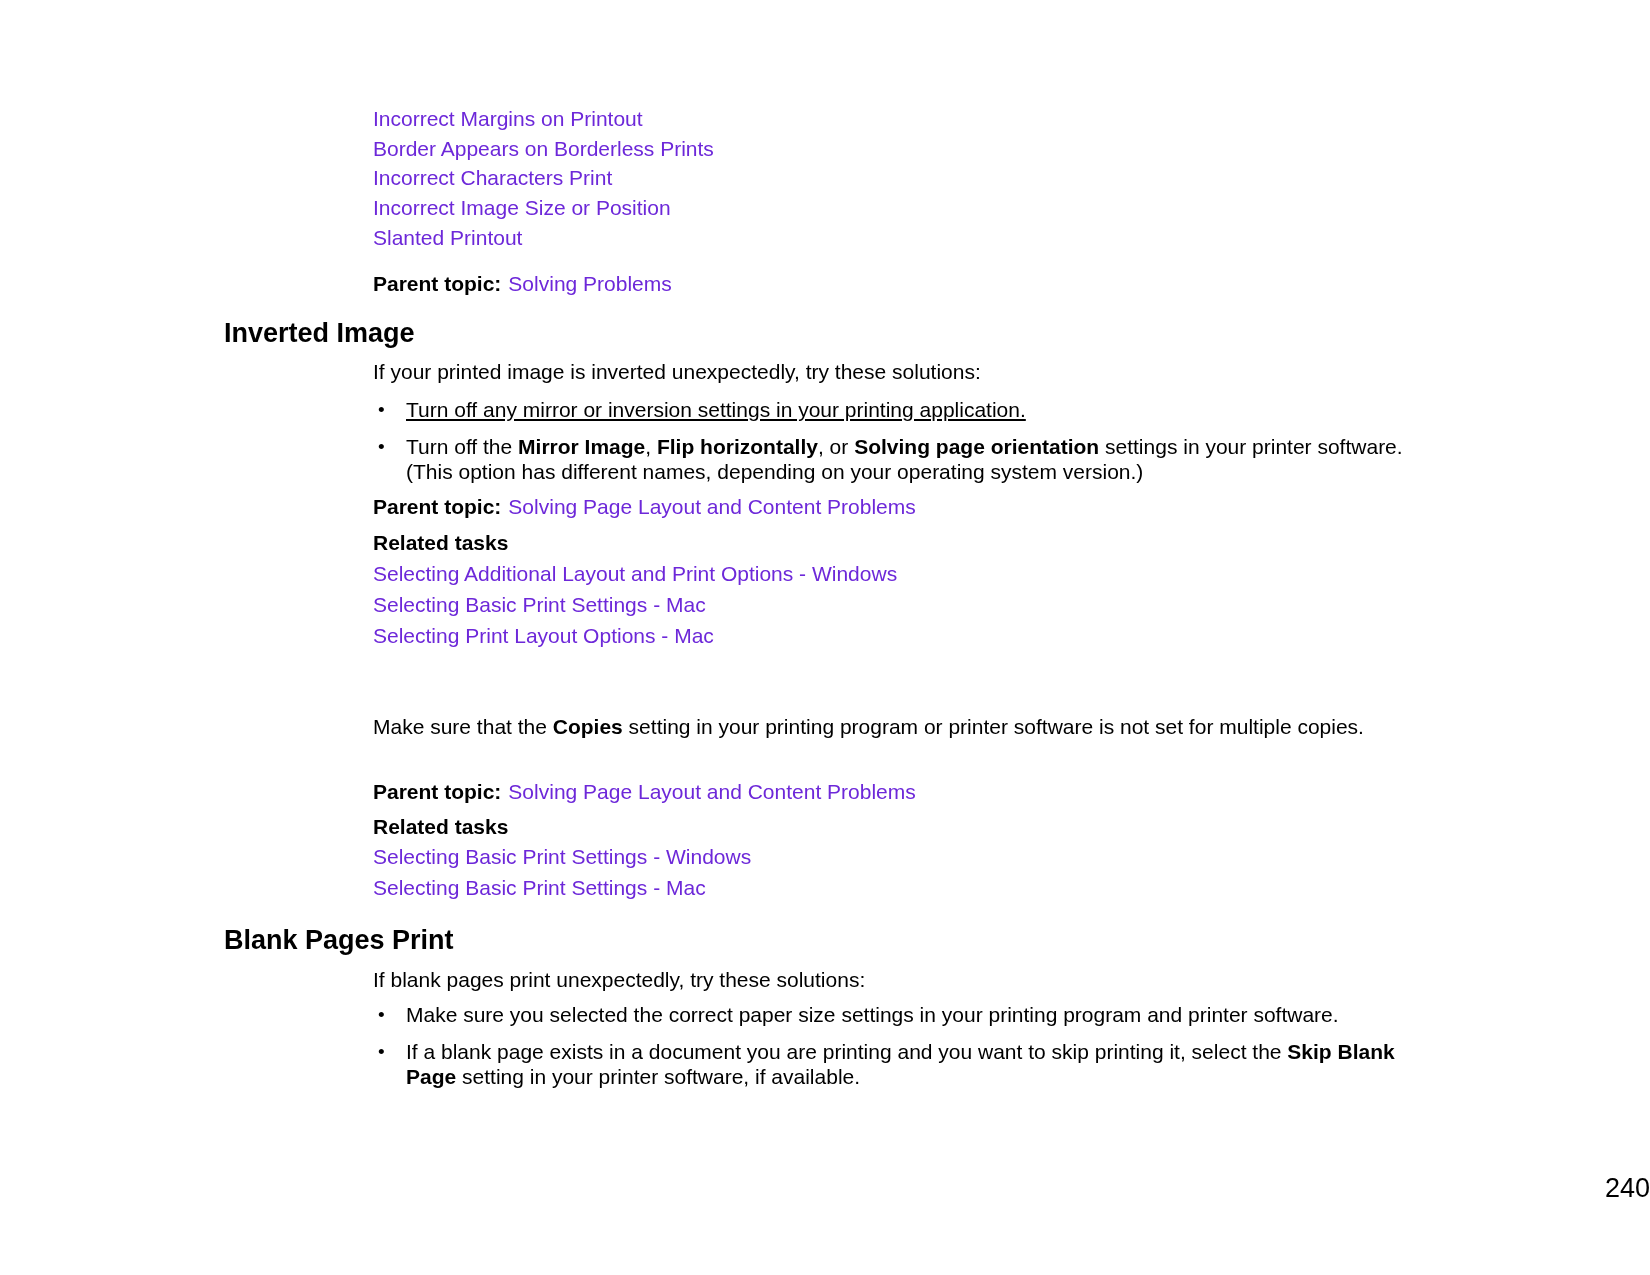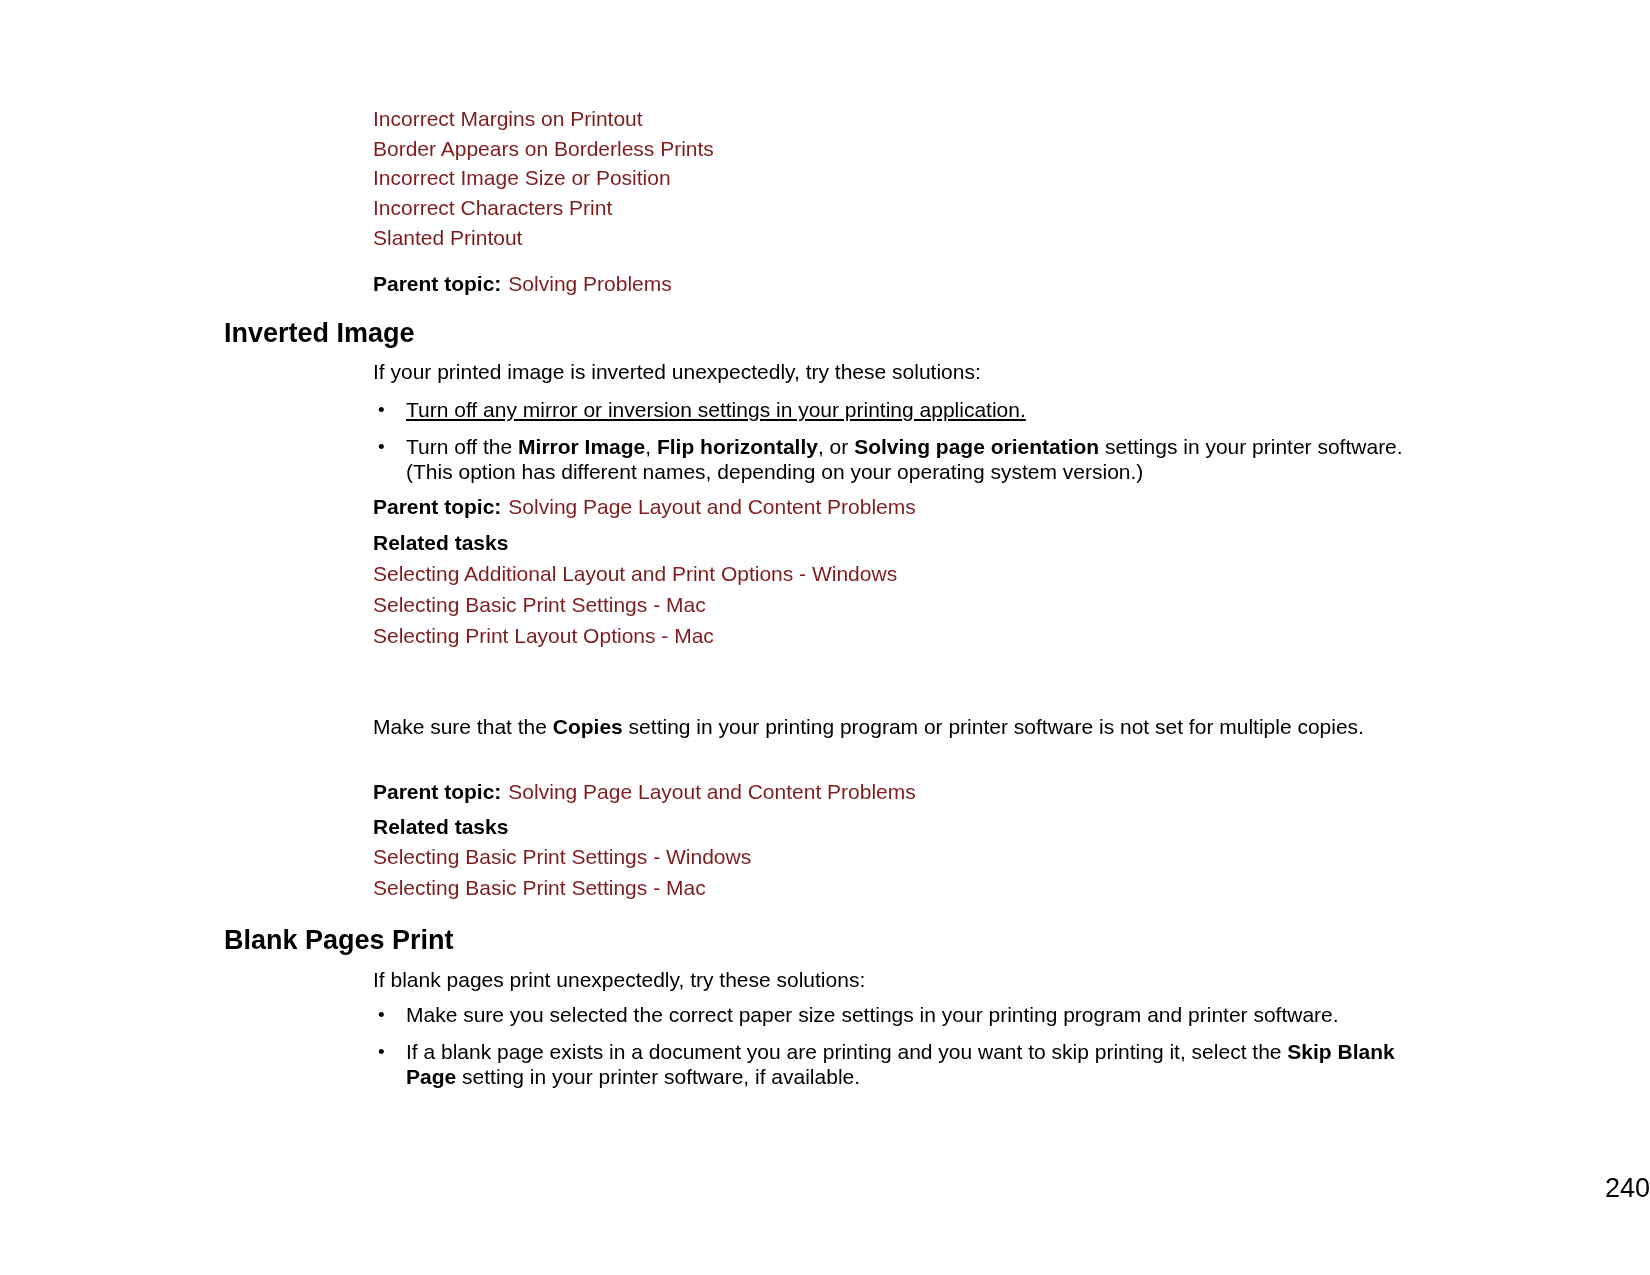--- a/index.html
+++ b/index.html
@@ -9,21 +9,21 @@
     height: 1275px;
     background: #ffffff;
     font-family: "Liberation Sans", "DejaVu Sans", sans-serif;
     color: #000000;
     overflow: hidden;
   }
   .abs { position: absolute; margin: 0; }
   .ptext { font-size: 21px; line-height: 25px; }
   .b { font-weight: bold; text-align: right; }
   a.doclink {
-    color: #7f1d1d;
+    color: #6d28d9;
     text-decoration: none;
     cursor: pointer;
     white-space: nowrap;
   }
   .linklist .line { line-height: 29.7px; font-size: 21px; }
   .linklist.lh31 .line { line-height: 31px; }
   h2.sec-title {
     font-size: 27px;
     font-weight: bold;
     line-height: 1.2;
@@ -55,22 +55,22 @@
   }
 </style>
 </head>
 <body>
 
 <div class="page">
 
   <div class="abs linklist" style="left:373px; top:104px;">
     <div class="line"><a class="doclink">Incorrect Margins on Printout</a></div>
     <div class="line"><a class="doclink">Border Appears on Borderless Prints</a></div>
+    <div class="line"><a class="doclink">Incorrect Characters Print</a></div>
     <div class="line"><a class="doclink">Incorrect Image Size or Position</a></div>
-    <div class="line"><a class="doclink">Incorrect Characters Print</a></div>
     <div class="line"><a class="doclink">Slanted Printout</a></div>
   </div>
 
   <p class="abs ptext" style="left:373px; top:271px;">
     <span class="b">Parent topic:</span><a class="doclink" style="margin-left:7px;">Solving Problems</a>
   </p>
 
   <h2 class="abs sec-title" style="left:224px; top:317px;">Inverted Image</h2>
   <p class="abs ptext" style="left:373px; top:359px; white-space:nowrap;">If your printed image is inverted unexpectedly, try these solutions:</p>
 

